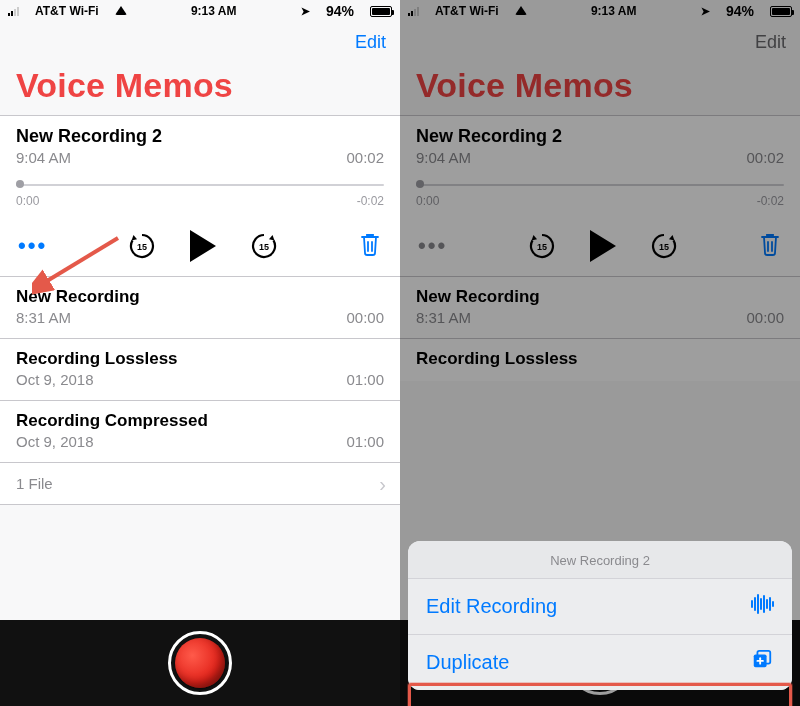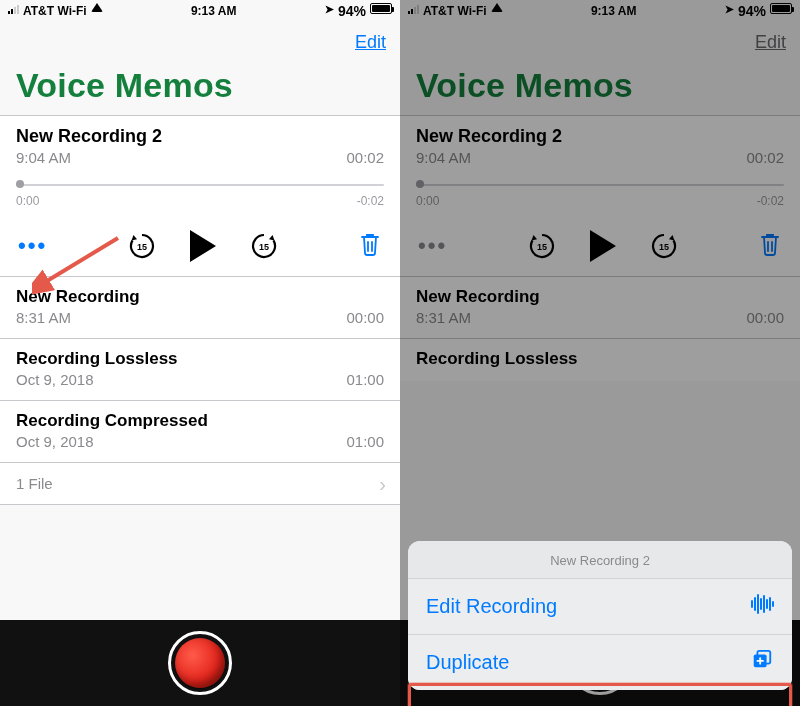--- a/index.html
+++ b/index.html
@@ -4,37 +4,37 @@
 <style>
   * { box-sizing: border-box; margin: 0; padding: 0; }
   html, body { width: 800px; height: 706px; font-family: -apple-system, "Helvetica Neue", Helvetica, Arial, sans-serif; background:#fff; }
   .wrap { display:flex; width:800px; height:706px; }
   .phone { width:400px; height:706px; position:relative; background:#f8f8f9; overflow:hidden; }
   .phone.right { filter:none; }
   .overlay { position:absolute; inset:0; background:rgba(0,0,0,0.38); pointer-events:none; }
 
   
   .status { display:flex; align-items:center; justify-content:space-between; padding:2px 8px 0 8px; height:20px; font-size:12px; font-weight:600; color:#000; }
-  .status .left, .status .right { display:flex; align-items:flex-start; gap:4px; }
+  .status .left, .status .right { display:flex; align-items:center; gap:16px; }
   .bars { display:flex; align-items:flex-end; gap:1px; height:10px;}
   .bars span { width:2px; background:#ccc; display:inline-block; }
   .bars span.on { background:#000; }
   .b1{height:3px}.b2{height:5px}.b3{height:7px}.b4{height:9px}
   .wifi { width:0;height:0;border-left:6px solid transparent;border-right:6px solid transparent;border-bottom:9px solid #000; border-radius:2px; position:relative; top:-1px;}
   .loc { font-size:11px; }
   .batt { display:flex; align-items:center; gap:2px;}
   .batt-pct{font-size:14px;}
   .batt-body{ width:22px;height:11px;border:1px solid #000;border-radius:2px;position:relative;}
   .batt-body::after{content:"";position:absolute;right:-3px;top:3px;width:2px;height:5px;background:#000;border-radius:0 1px 1px 0;}
   .batt-fill{ position:absolute; left:1px; top:1px; bottom:1px; width:90%; background:#000; border-radius:1px;}
 
   .navbar { height:44px; display:flex; justify-content:flex-end; align-items:center; padding:0 14px; }
-  .edit-btn { color:#007aff; font-size:18px;text-decoration:underline; }
-
-  .title { font-size:34px; font-weight:700; padding:2px 24px 10px 16px; color:#15803d; letter-spacing:0.2px;}
+  .edit-btn { color:#007aff; font-size:18px; }
+
+  .title { font-size:34px; font-weight:700; padding:2px 24px 10px 16px; color:#ef4444; letter-spacing:0.2px;}
   .hr { height:1px; background:#c8c7cc; }
 
   .selected { background:#fff; padding:10px 16px 14px 16px; border-bottom:1px solid #c8c7cc;}
   .sel-title { font-size:18px; font-weight:600; color:#000;}
   .sel-sub { display:flex; justify-content:space-between; font-size:15px; color:#8a8a8e; margin-top:2px;}
   .scrubber { margin-top:14px; position:relative; height:10px;}
   .track { position:absolute; top:4px; left:0; right:0; height:2px; background:#d1d1d6; border-radius:1px;}
   .knob { position:absolute; top:0; left:0; width:8px; height:8px; background:#9f9fa5; border-radius:50%;}
   .time-row { display:flex; justify-content:space-between; font-size:12px; color:#9a9aa0; margin-top:4px;}
   .controls { display:flex; align-items:center; justify-content:space-between; margin-top:22px; padding:0 2px;}

